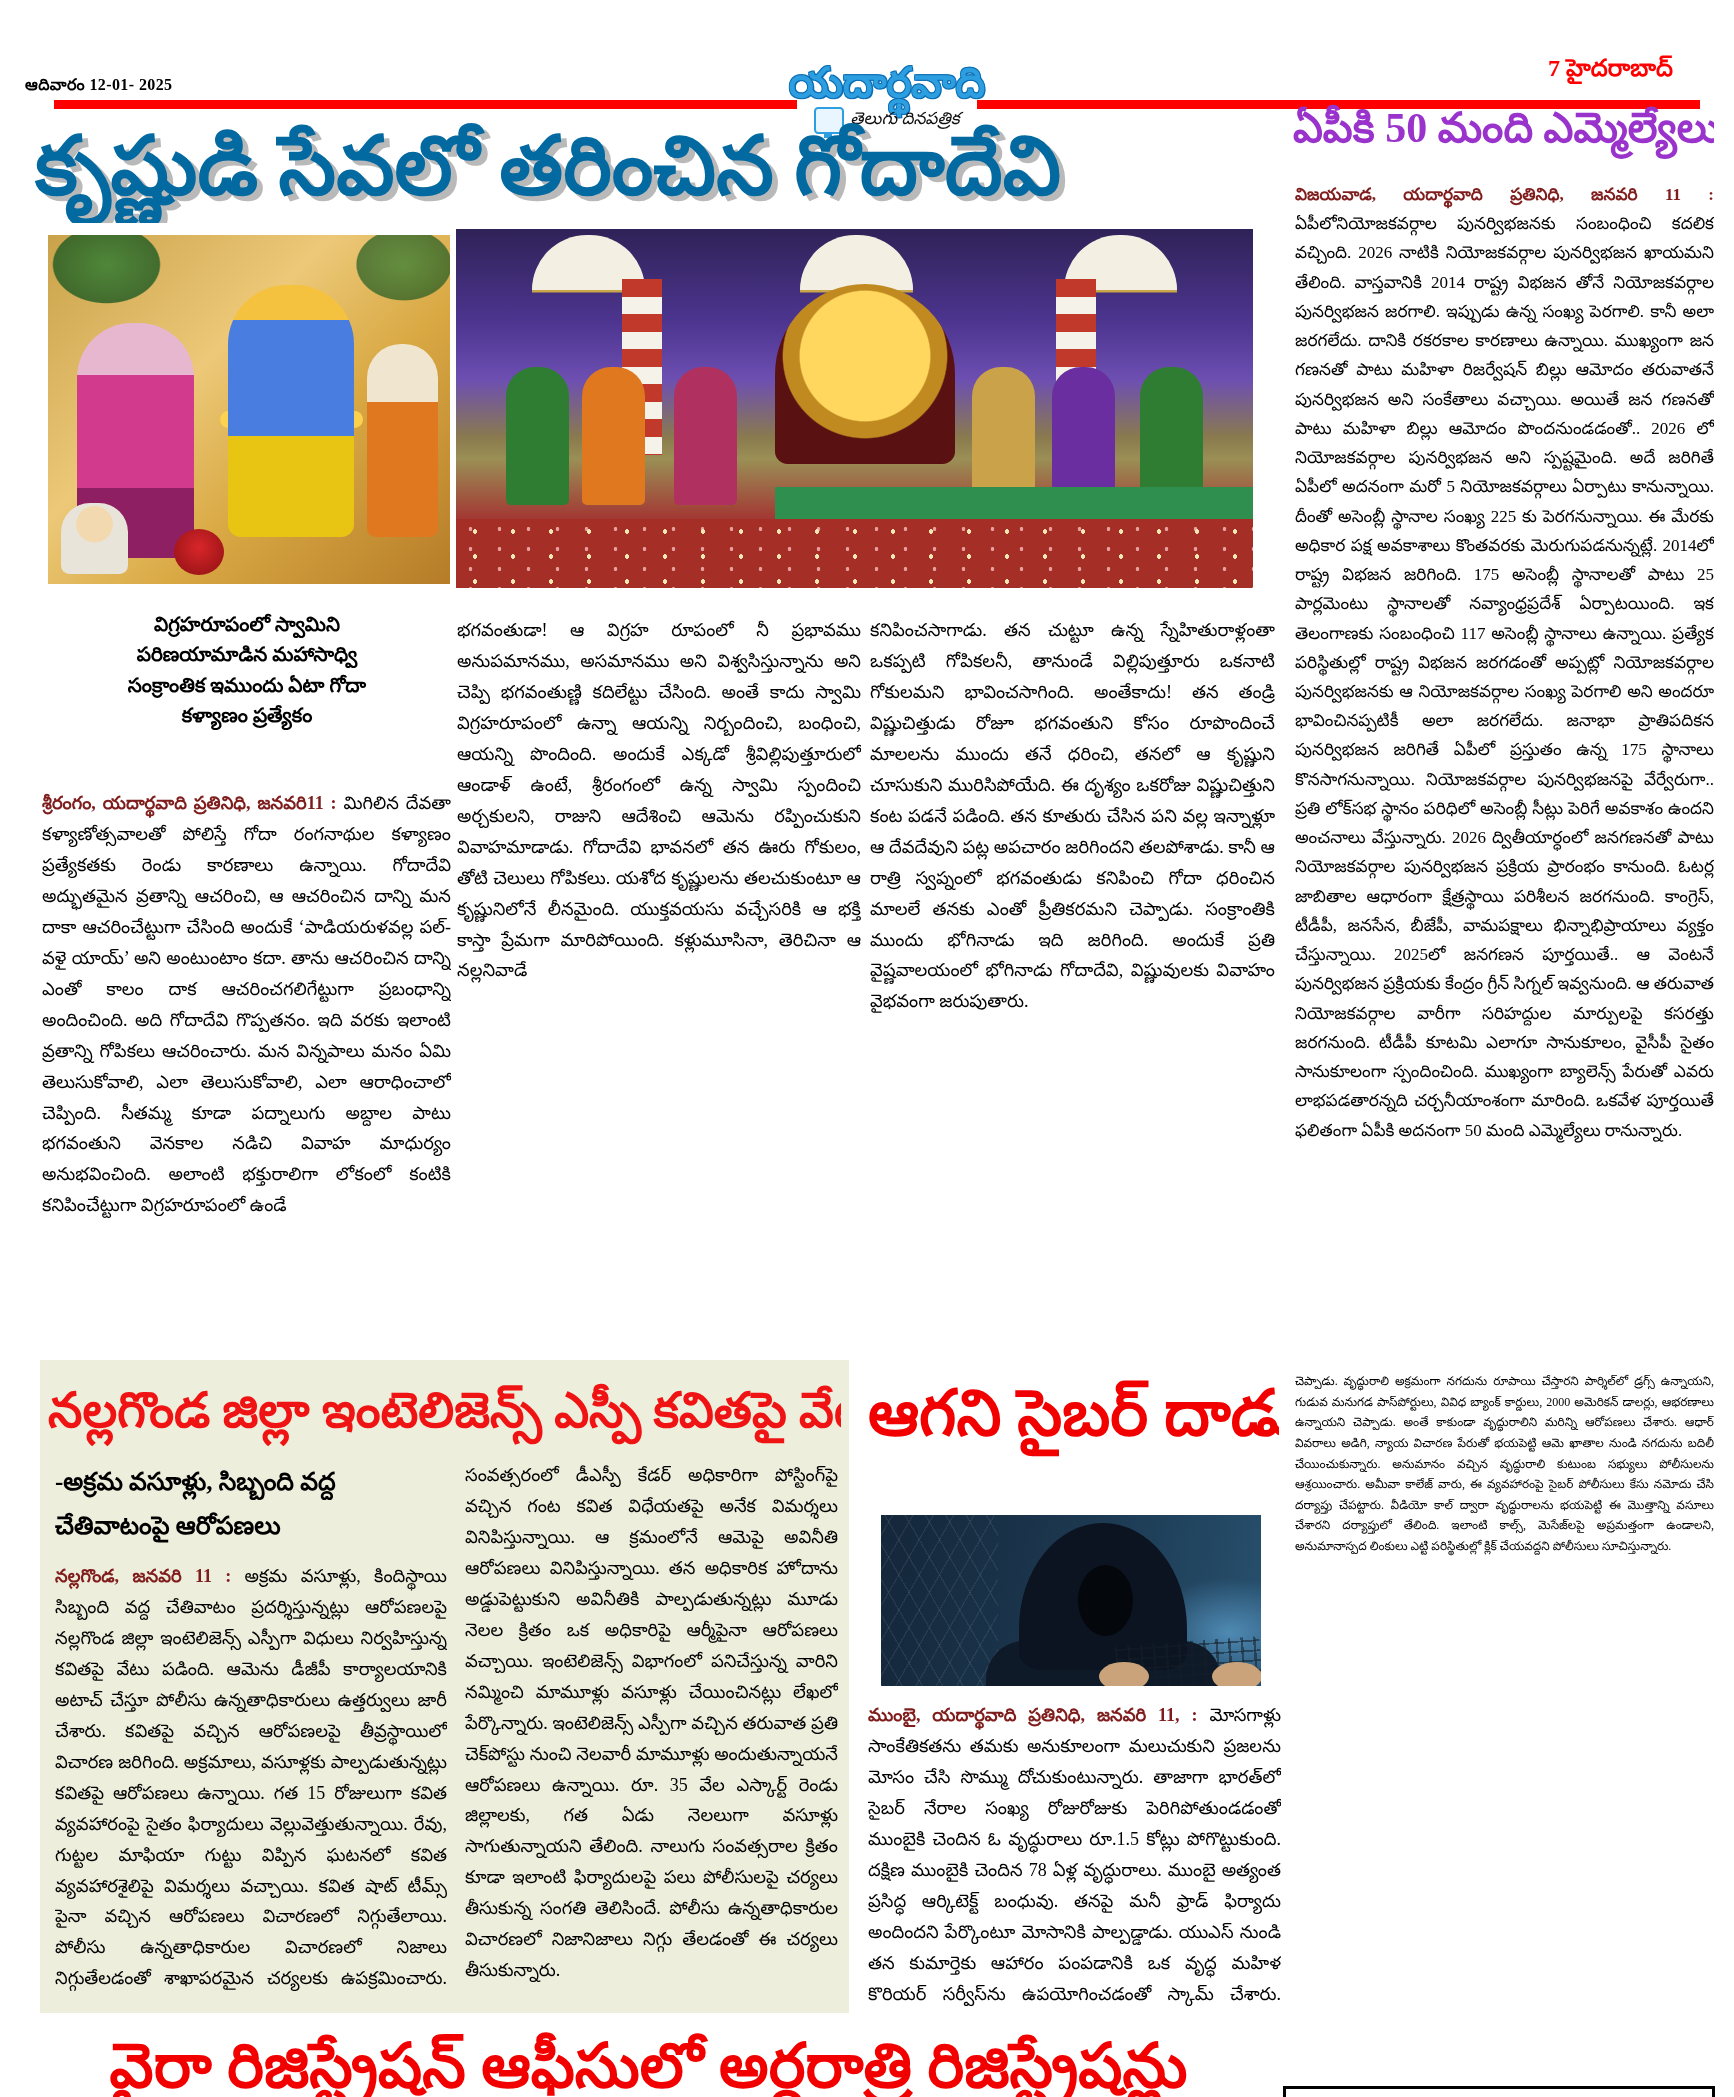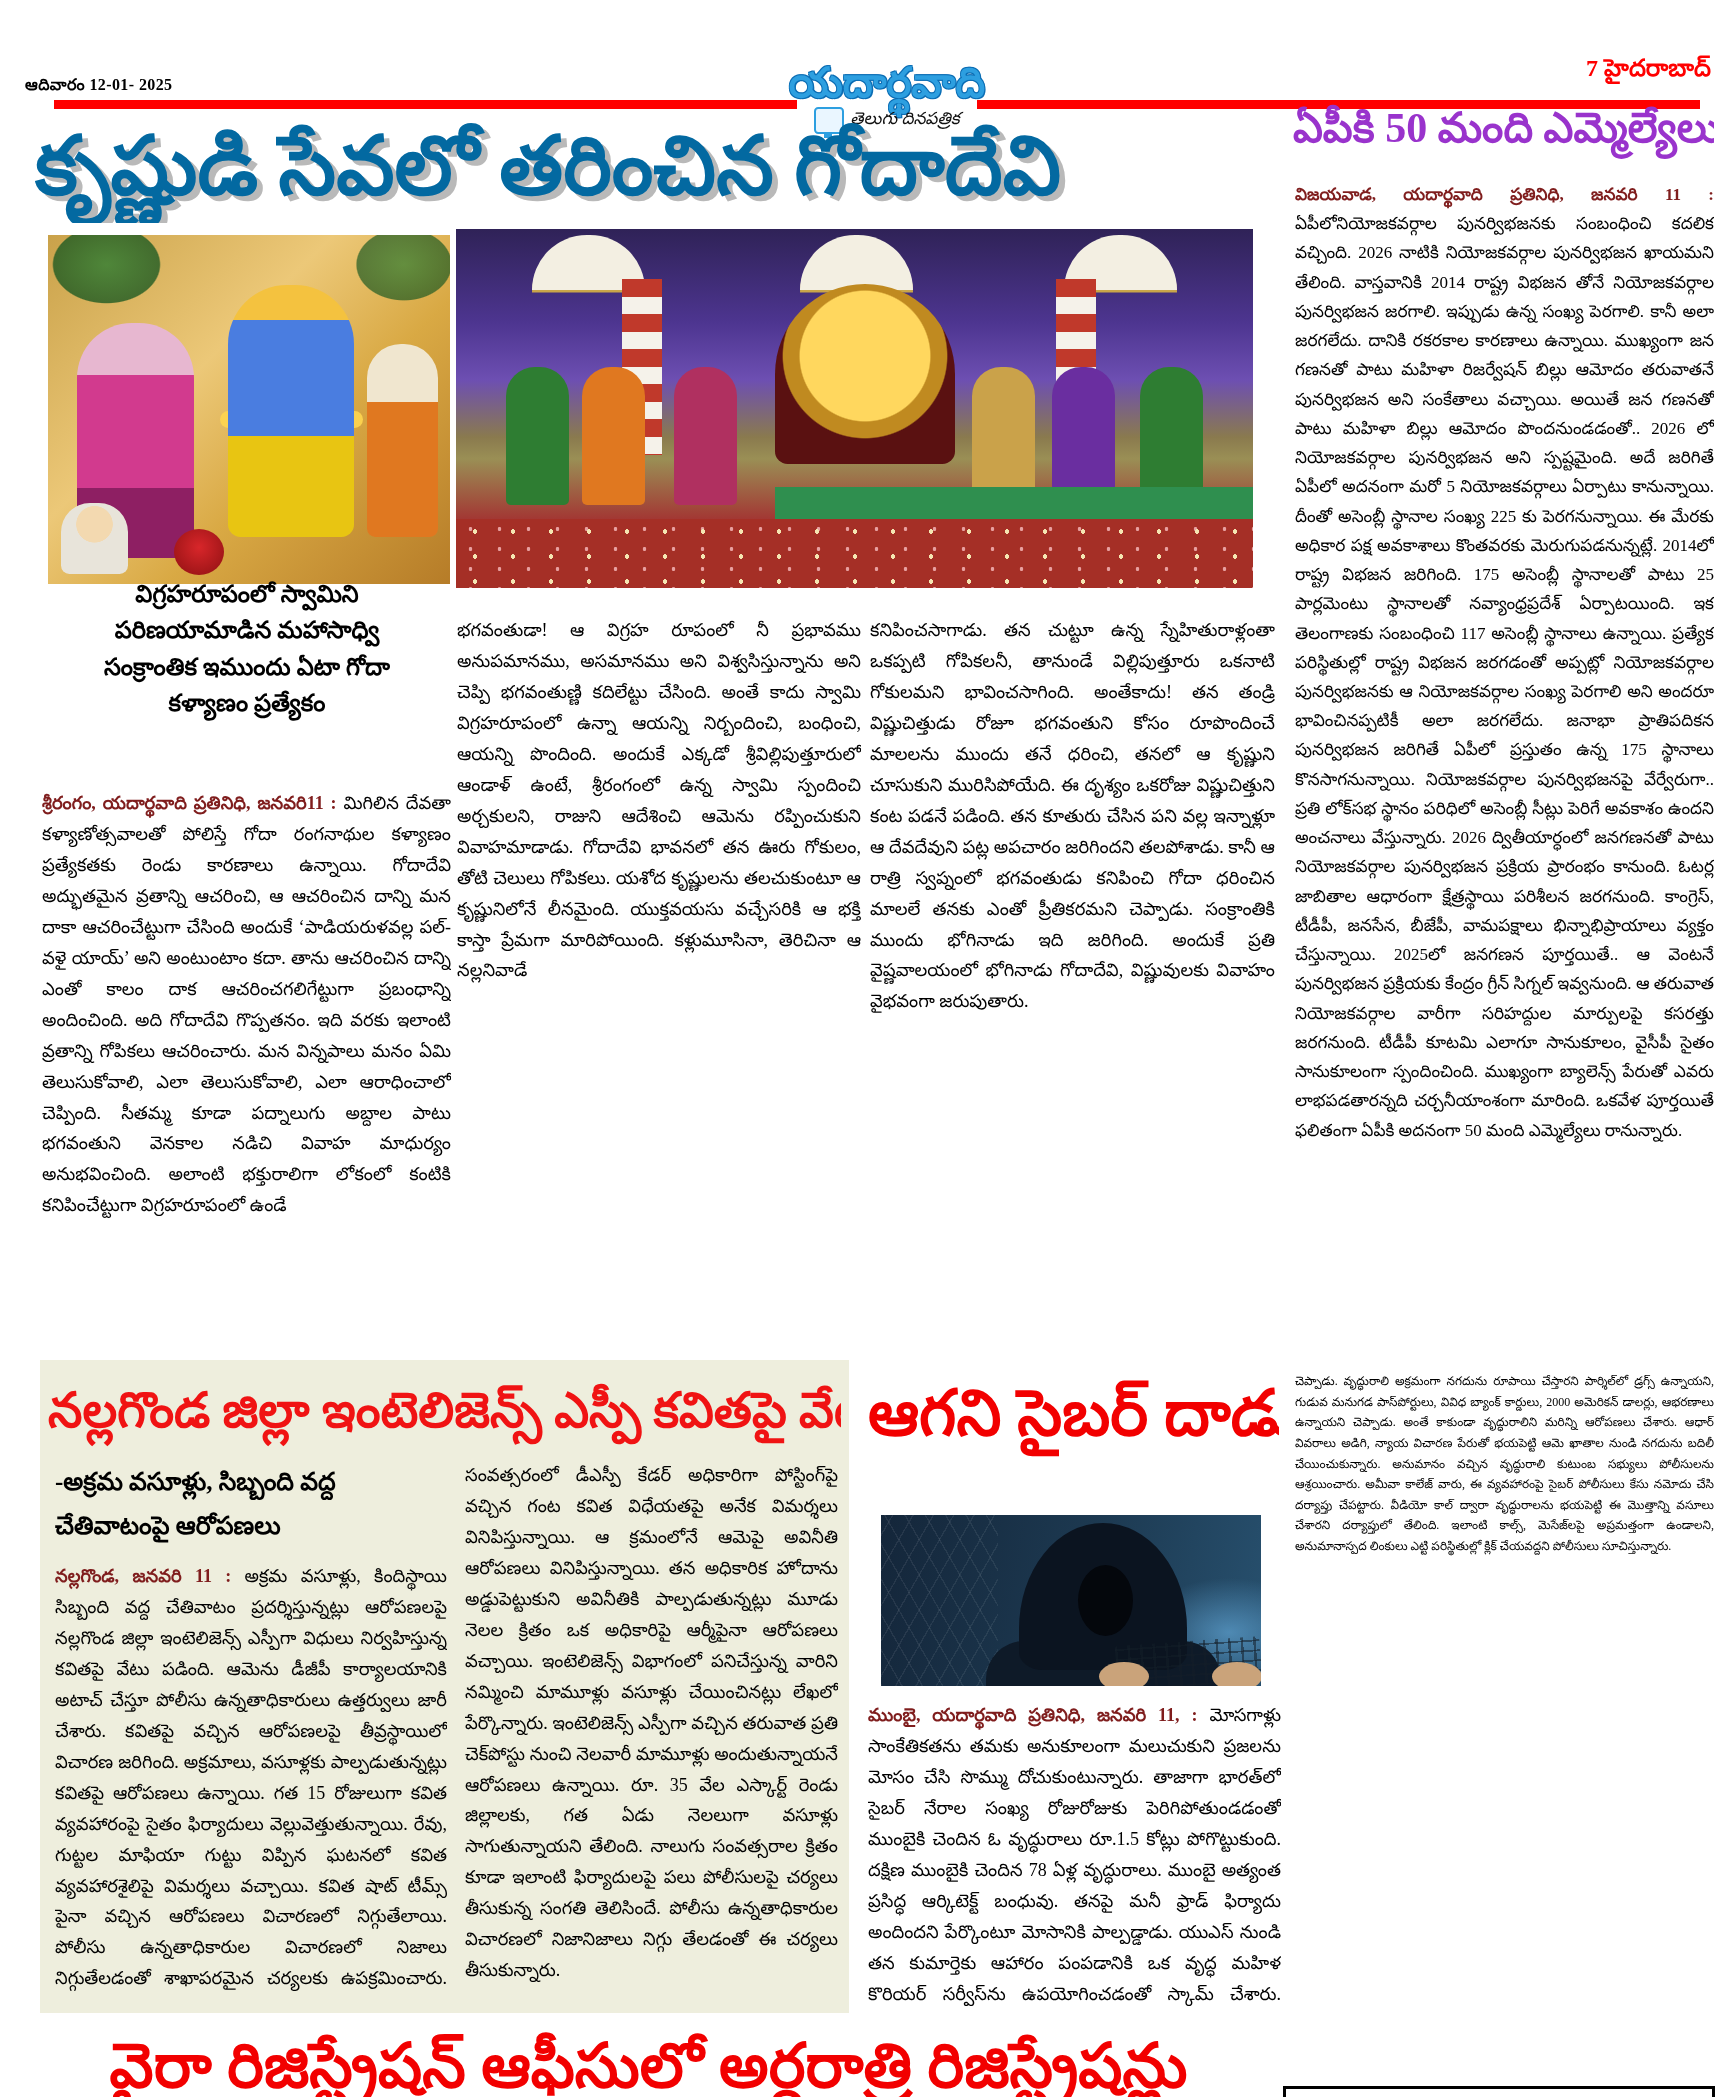--- a/index.html
+++ b/index.html
@@ -11,33 +11,33 @@
   .abs{position:absolute;}
   
   .hdr-date{left:25px;top:55px;font-size:16px;font-weight:bold;letter-spacing:0.4px;margin-top:21px;}
   .masthead{left:782px;top:34px;width:210px;text-align:center;}
   .masthead-title{font-size:42px;font-weight:bold;color:#2d9fe0;line-height:1;
     text-shadow:1.3px 1.3px 0 #0b6db4,-0.8px -0.8px 0 #0b6db4,0.8px -0.8px 0 #0b6db4,-0.8px 0.8px 0 #0b6db4;margin-top:28px;}
   .masthead-sub{display:flex;align-items:center;justify-content:center;gap:5.9px;margin-top:3.4px;}
   .tv-icon{width:26px;height:22.7px;border:2.5px solid #2d9fe0;border-radius:4.2px;position:relative;background:#eaf6ff;}
   .tv-icon:after{content:"";position:absolute;left:7.6px;bottom:-5.9px;width:8.4px;height:4.2px;background:#2d9fe0;}
   .masthead-tagline{font-size:17px;font-style:italic;color:#111;}
-  .hdr-city{left:1510px;top:55px;width:201px;font-size:24px;font-weight:bold;color:#ff0000;text-align:right;}
+  .hdr-city{left:1510px;top:55px;width:201px;font-size:24px;font-weight:bold;color:#ff0000;text-align:center;}
   .rule{height:9.2px;background:#ff0000;top:100px;}
   .rule-l{left:54px;width:743px;}
   .rule-r{left:977px;width:723px;}
   
   .lead-headline{left:35px;top:112px;width:1252px;font-size:82px;font-weight:bold;color:#0369a1;
     white-space:nowrap;line-height:1.35;text-shadow:5.9px 5px 0 #b9b9b9;overflow:hidden;}
   .photo{overflow:hidden;}
   .photo-left{left:48px;top:235px;width:402px;height:349px;
     background:linear-gradient(135deg,#caa24a,#ecc878 38%,#d9a944 62%,#b67c28);}
   .photo-right{left:456px;top:229px;width:797px;height:359px;
     background:linear-gradient(180deg,#2f2257 0%,#4d3590 26%,#6d4fb2 42%,#8a7a4e 58%,#9a8f55 64%,#a33131 82%,#7d2424 100%);}
-  .lead-subhead{left:44px;top:576px;width:406px;text-align:center;font-size:24px;font-weight:bold;line-height:1.52;}
+  .lead-subhead{left:44px;top:609px;width:406px;text-align:center;font-size:20px;font-weight:bold;line-height:1.52;}
   .bodycol{font-size:18px;line-height:1.72;text-align:justify;overflow:hidden;}
   .dl{color:#7f1d1d;font-weight:bold;}
   .lead-c1{left:42px;top:788px;width:409px;height:536px;}
   .lead-c2{left:457px;top:615px;width:404px;height:709px;}
   .lead-c3{left:870px;top:615px;width:405px;height:709px;}
   
   .ap-headline{left:1293px;top:104px;width:421px;text-align:center;font-size:42px;font-weight:bold;color:#9933cc;white-space:nowrap;overflow:hidden;}
   .ap-body{left:1295px;top:180px;width:419px;height:1182px;font-size:17px;}
   .cyber-c2{left:1295px;top:1371px;width:419px;height:665px;font-size:12px;}
   

